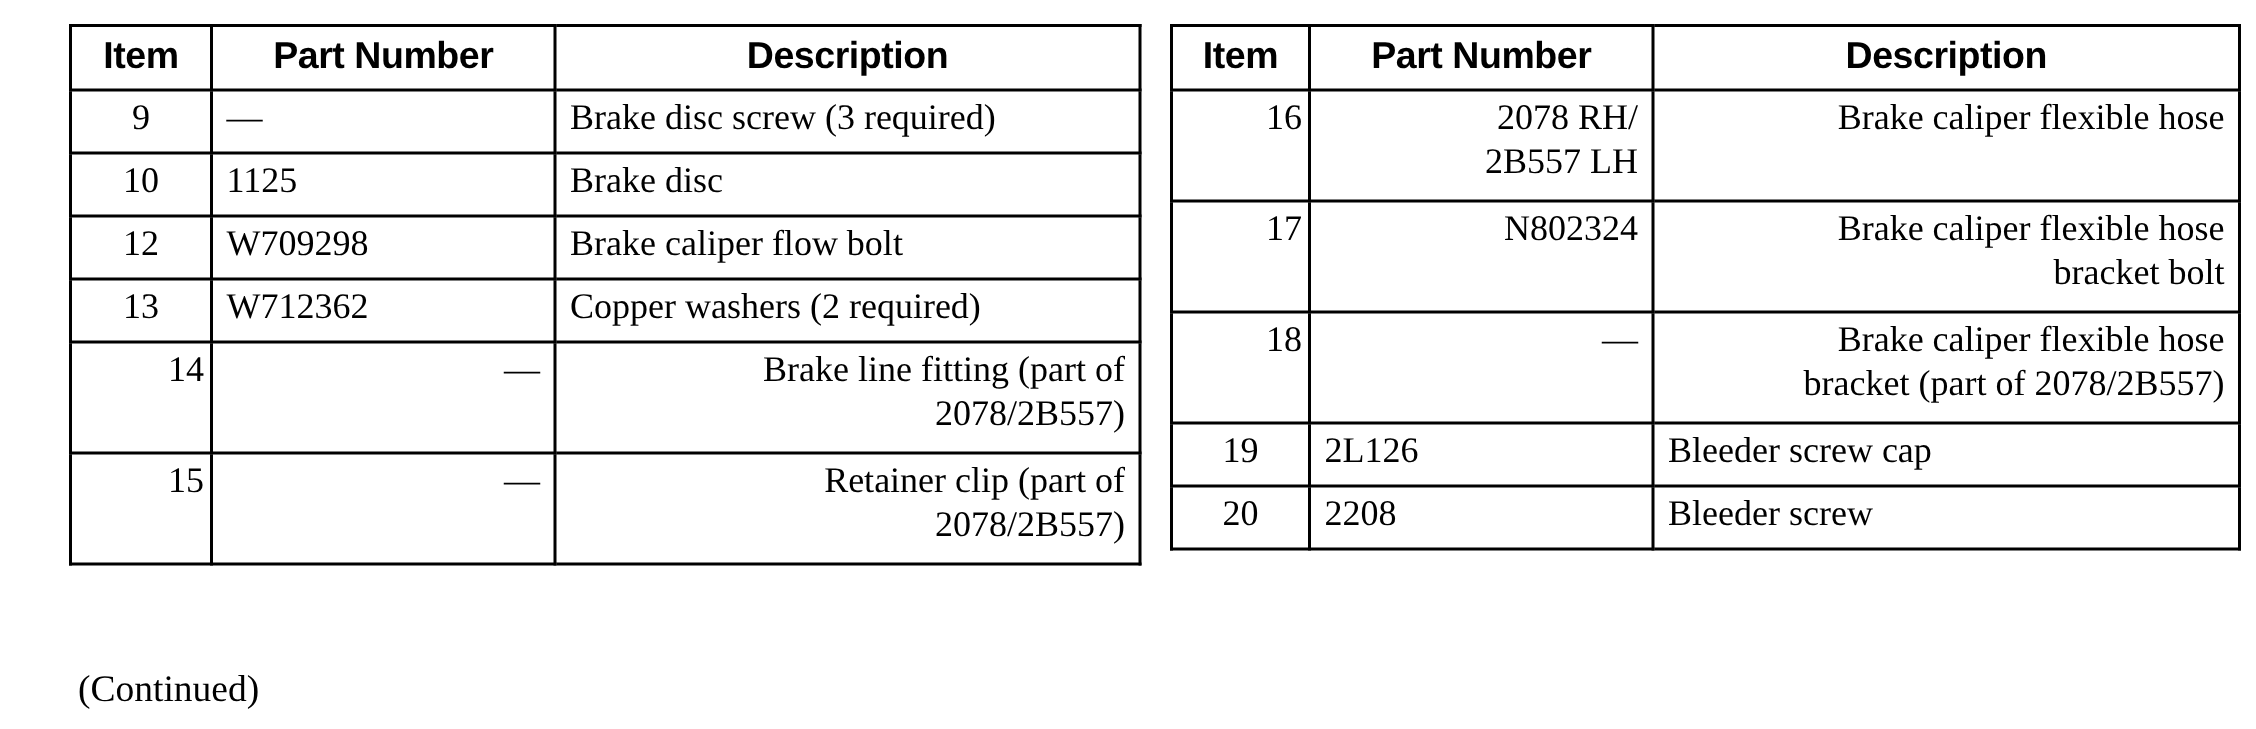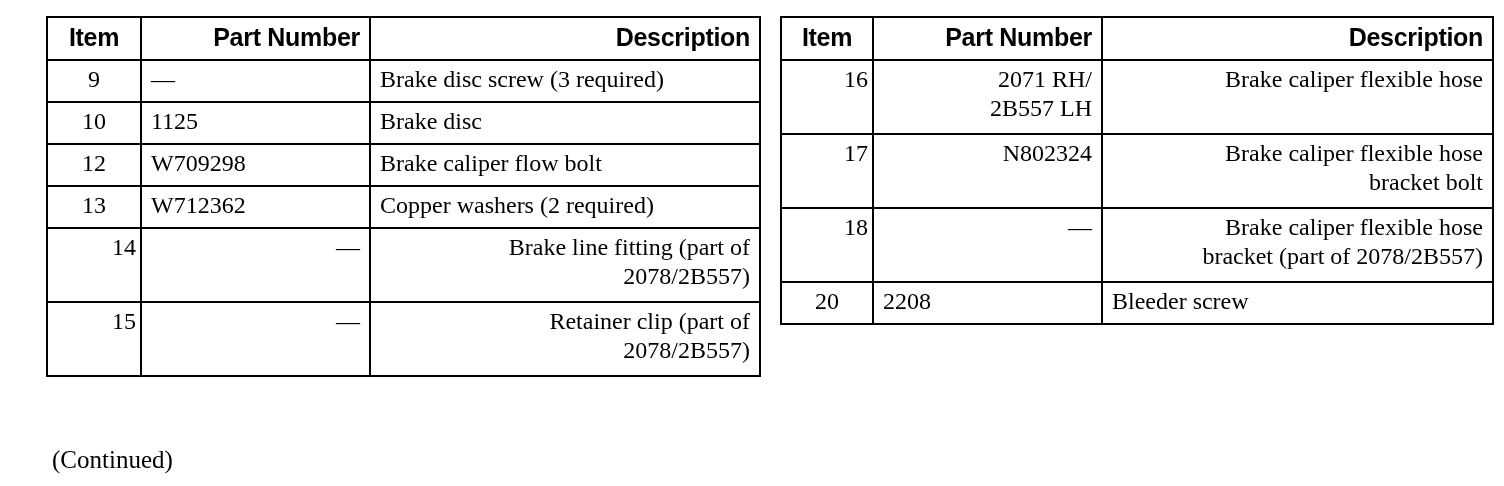--- a/index.html
+++ b/index.html
@@ -49,21 +49,21 @@
     vertical-align: top;
     padding: 4px 9px 6px 9px;
     line-height: 1.2;
   }
 
   .parts-table thead th {
     font-family: "Liberation Sans", "DejaVu Sans", sans-serif;
     font-weight: bold;
     font-size: 25px;
     letter-spacing: -0.3px;
-    text-align: right;
+    text-align: center;
     padding: 4px 9px 7px 9px;
     white-space: nowrap;
   }
   .parts-table thead th.col-item {
     text-align: center;
     padding-left: 4px;
     padding-right: 4px;
   }
 
   .parts-table tbody td {
@@ -186,21 +186,21 @@
       <tr>
         <th class="col-item">Item</th>
         <th class="col-part">Part Number</th>
         <th class="col-desc">Description</th>
       </tr>
     </thead>
     <tbody>
         <tr class="row-double">
           <td class="col-item">16</td>
           <td class="col-part">
-            <span class="cell-line">2071 RH/</span>
+            <span class="cell-line">2078 RH/</span>
             <span class="cell-line">2B557 LH</span>
           </td>
           <td class="col-desc">
             <span class="cell-line">Brake caliper flexible hose</span>
           </td>
         </tr>
         <tr class="row-double">
           <td class="col-item">17</td>
           <td class="col-part">
             <span class="cell-line">N802324</span>
@@ -214,20 +214,29 @@
           <td class="col-item">18</td>
           <td class="col-part">
             <span class="cell-line">—</span>
           </td>
           <td class="col-desc">
             <span class="cell-line">Brake caliper flexible hose</span>
             <span class="cell-line">bracket (part of 2078/2B557)</span>
           </td>
         </tr>
         <tr class="row-single">
+          <td class="col-item">19</td>
+          <td class="col-part">
+            <span class="cell-line">2L126</span>
+          </td>
+          <td class="col-desc">
+            <span class="cell-line">Bleeder screw cap</span>
+          </td>
+        </tr>
+        <tr class="row-single">
           <td class="col-item">20</td>
           <td class="col-part">
             <span class="cell-line">2208</span>
           </td>
           <td class="col-desc">
             <span class="cell-line">Bleeder screw</span>
           </td>
         </tr>
       </tbody>
   </table>

